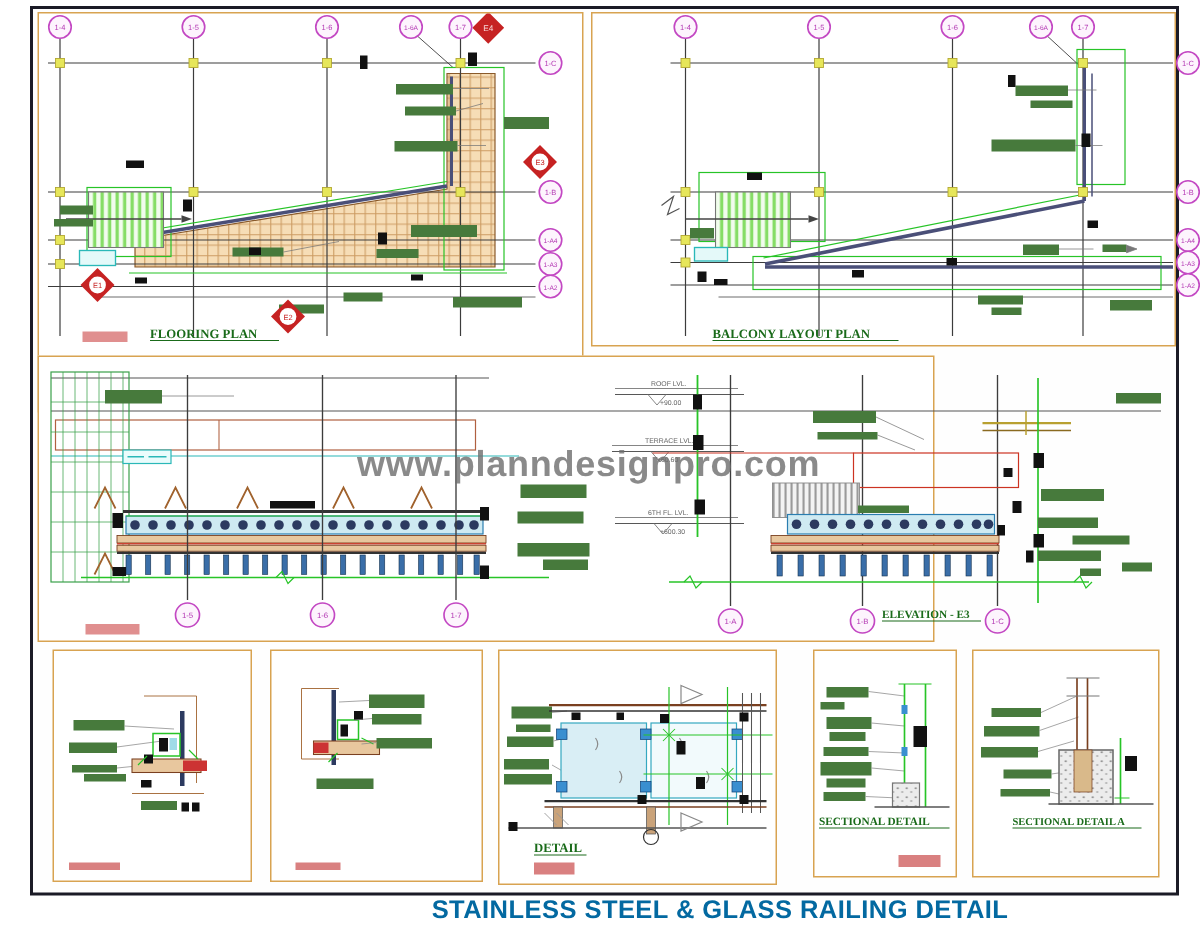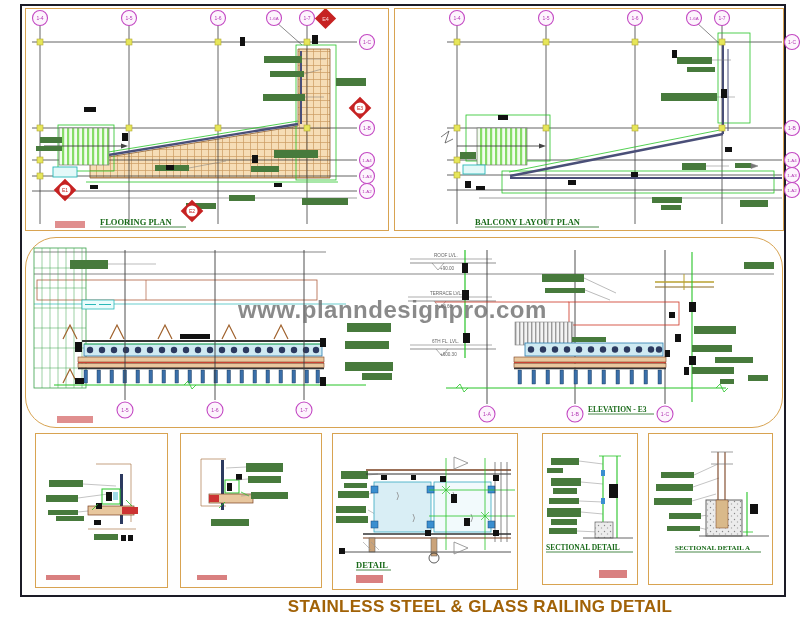--- a/index.html
+++ b/index.html
@@ -5,21 +5,21 @@
   html,body{margin:0;padding:0;background:#fff;}
   #sheet{position:relative;width:800px;height:631px;background:#fff;overflow:hidden;
          font-family:"Liberation Sans",sans-serif;}
   #frame{position:absolute;left:20px;top:4px;width:762px;height:589px;
          border:2px solid #1b1b26;background:#fefefe;}
   .panel{position:absolute;border:1.5px solid #d8a351;background:#fff;box-sizing:border-box;}
   svg{display:block;}
   .wm{position:absolute;left:238px;top:296px;font-weight:bold;font-size:24px;
       color:#6e6e6e;opacity:.8;letter-spacing:.5px;z-index:6;}
   #title{position:absolute;left:255px;top:597px;width:450px;height:28px;text-align:center;
-         font-weight:bold;font-size:17px;color:#a16207;letter-spacing:.3px;
+         font-weight:bold;font-size:17px;color:#0369a1;letter-spacing:.3px;
          font-family:"Liberation Sans",sans-serif;}
   .lblt{font-family:"Liberation Serif",serif;font-weight:bold;}
 </style>
 </head>
 <body>
 
 <div id="sheet">
 <div id="frame"></div>
 
 <svg width="0" height="0">
@@ -37,21 +37,21 @@
   <rect width="4" height="8" fill="#f3f3f3"></rect>
           <rect x="1" width="1.4" height="8" fill="#9a9a9a"></rect>
  </pattern>
  <pattern id="stairp" width="5" height="10" patternUnits="userSpaceOnUse">
   <rect width="5" height="10" fill="#f2fcee"></rect>
           <rect x="1" width="2.2" height="10" fill="#86dd66"></rect>
  </pattern>
 </defs>
 </svg>
 
-<div class="panel" style="left:25px;top:8px;width:364px;height:223px;">
+<div class="panel" style="left:25px;top:8px;width:364px;height:267px;">
 <svg width="361" height="220" viewBox="0 0 361 220">
 
   <polygon points="64,151 272,117 272,40 304,40 304,169 64,169" fill="url(#hatchTan)" stroke="#8a5a2a" stroke-width="0.8"></polygon>
 
   <g stroke="#3c3c3c" stroke-width="0.8">
     <line x1="14" y1="16" x2="14" y2="215"></line>
           <line x1="103" y1="16" x2="103" y2="215"></line>
     <line x1="192" y1="16" x2="192" y2="215"></line>
           <line x1="281" y1="16" x2="281" y2="215"></line>
     <line x1="6" y1="33" x2="331" y2="33"></line>
@@ -278,21 +278,21 @@
     <circle cx="353" cy="181" r="7.5" fill="#fdf4fd" stroke="#c348c3" stroke-width="1.1"></circle>
     <text x="353" y="183" text-anchor="middle" font-size="4.4" fill="#b337b3">1-A2</text>
   </g>
   <g>
     <text x="36" y="216" class="lblt" font-size="8.5" fill="#1a6b1a">BALCONY LAYOUT PLAN</text>
     <line x1="36" y1="218" x2="160" y2="218" stroke="#1a6b1a" stroke-width="0.8"></line>
   </g>
 </svg>
 </div>
 
-<div class="panel" style="left:25px;top:237px;width:758px;height:191px;border-radius:31px;">
+<div class="panel" style="left:25px;top:237px;width:598px;height:191px;">
 <svg width="755" height="188" viewBox="0 0 755 188">
 
   <g stroke="#555" stroke-width="0.7">
     <line x1="8" y1="36" x2="748" y2="36"></line>
           <line x1="8" y1="14" x2="300" y2="14"></line>
   </g>
   <rect x="11" y="42" width="280" height="20" fill="none" stroke="#b06040" stroke-width="0.8"></rect>
   <line x1="120" y1="42" x2="120" y2="62" stroke="#b06040" stroke-width="0.7"></line>
   <line x1="8" y1="66" x2="320" y2="66" stroke="#2ab8b8" stroke-width="0.7"></line>
 

